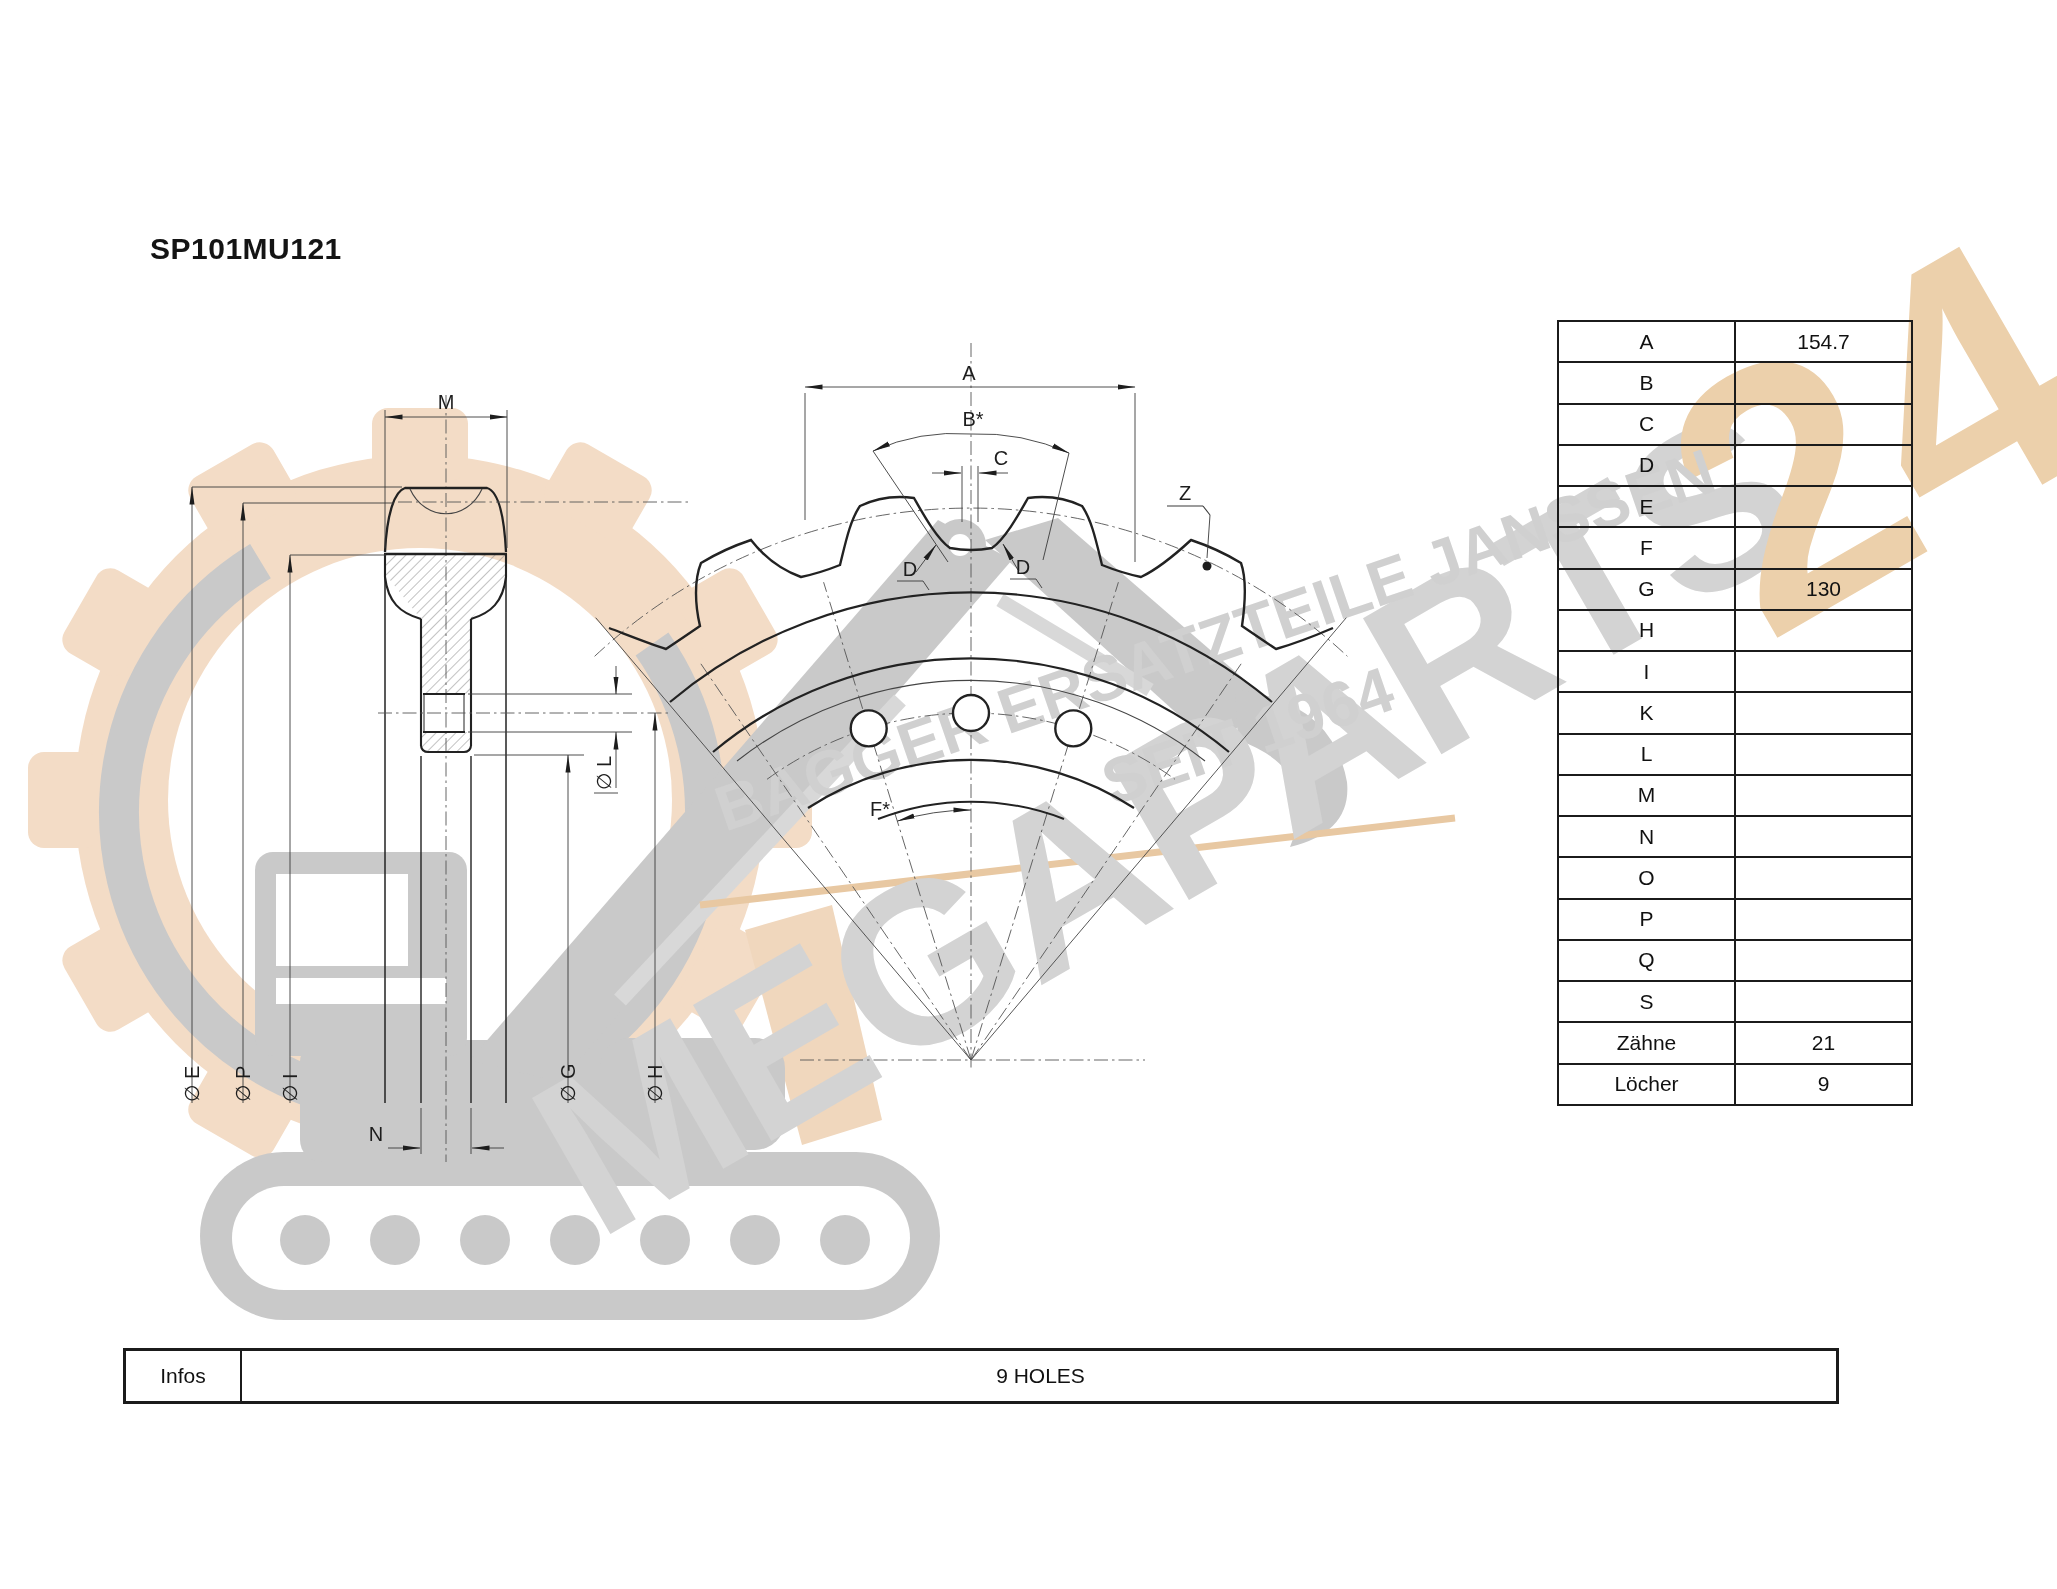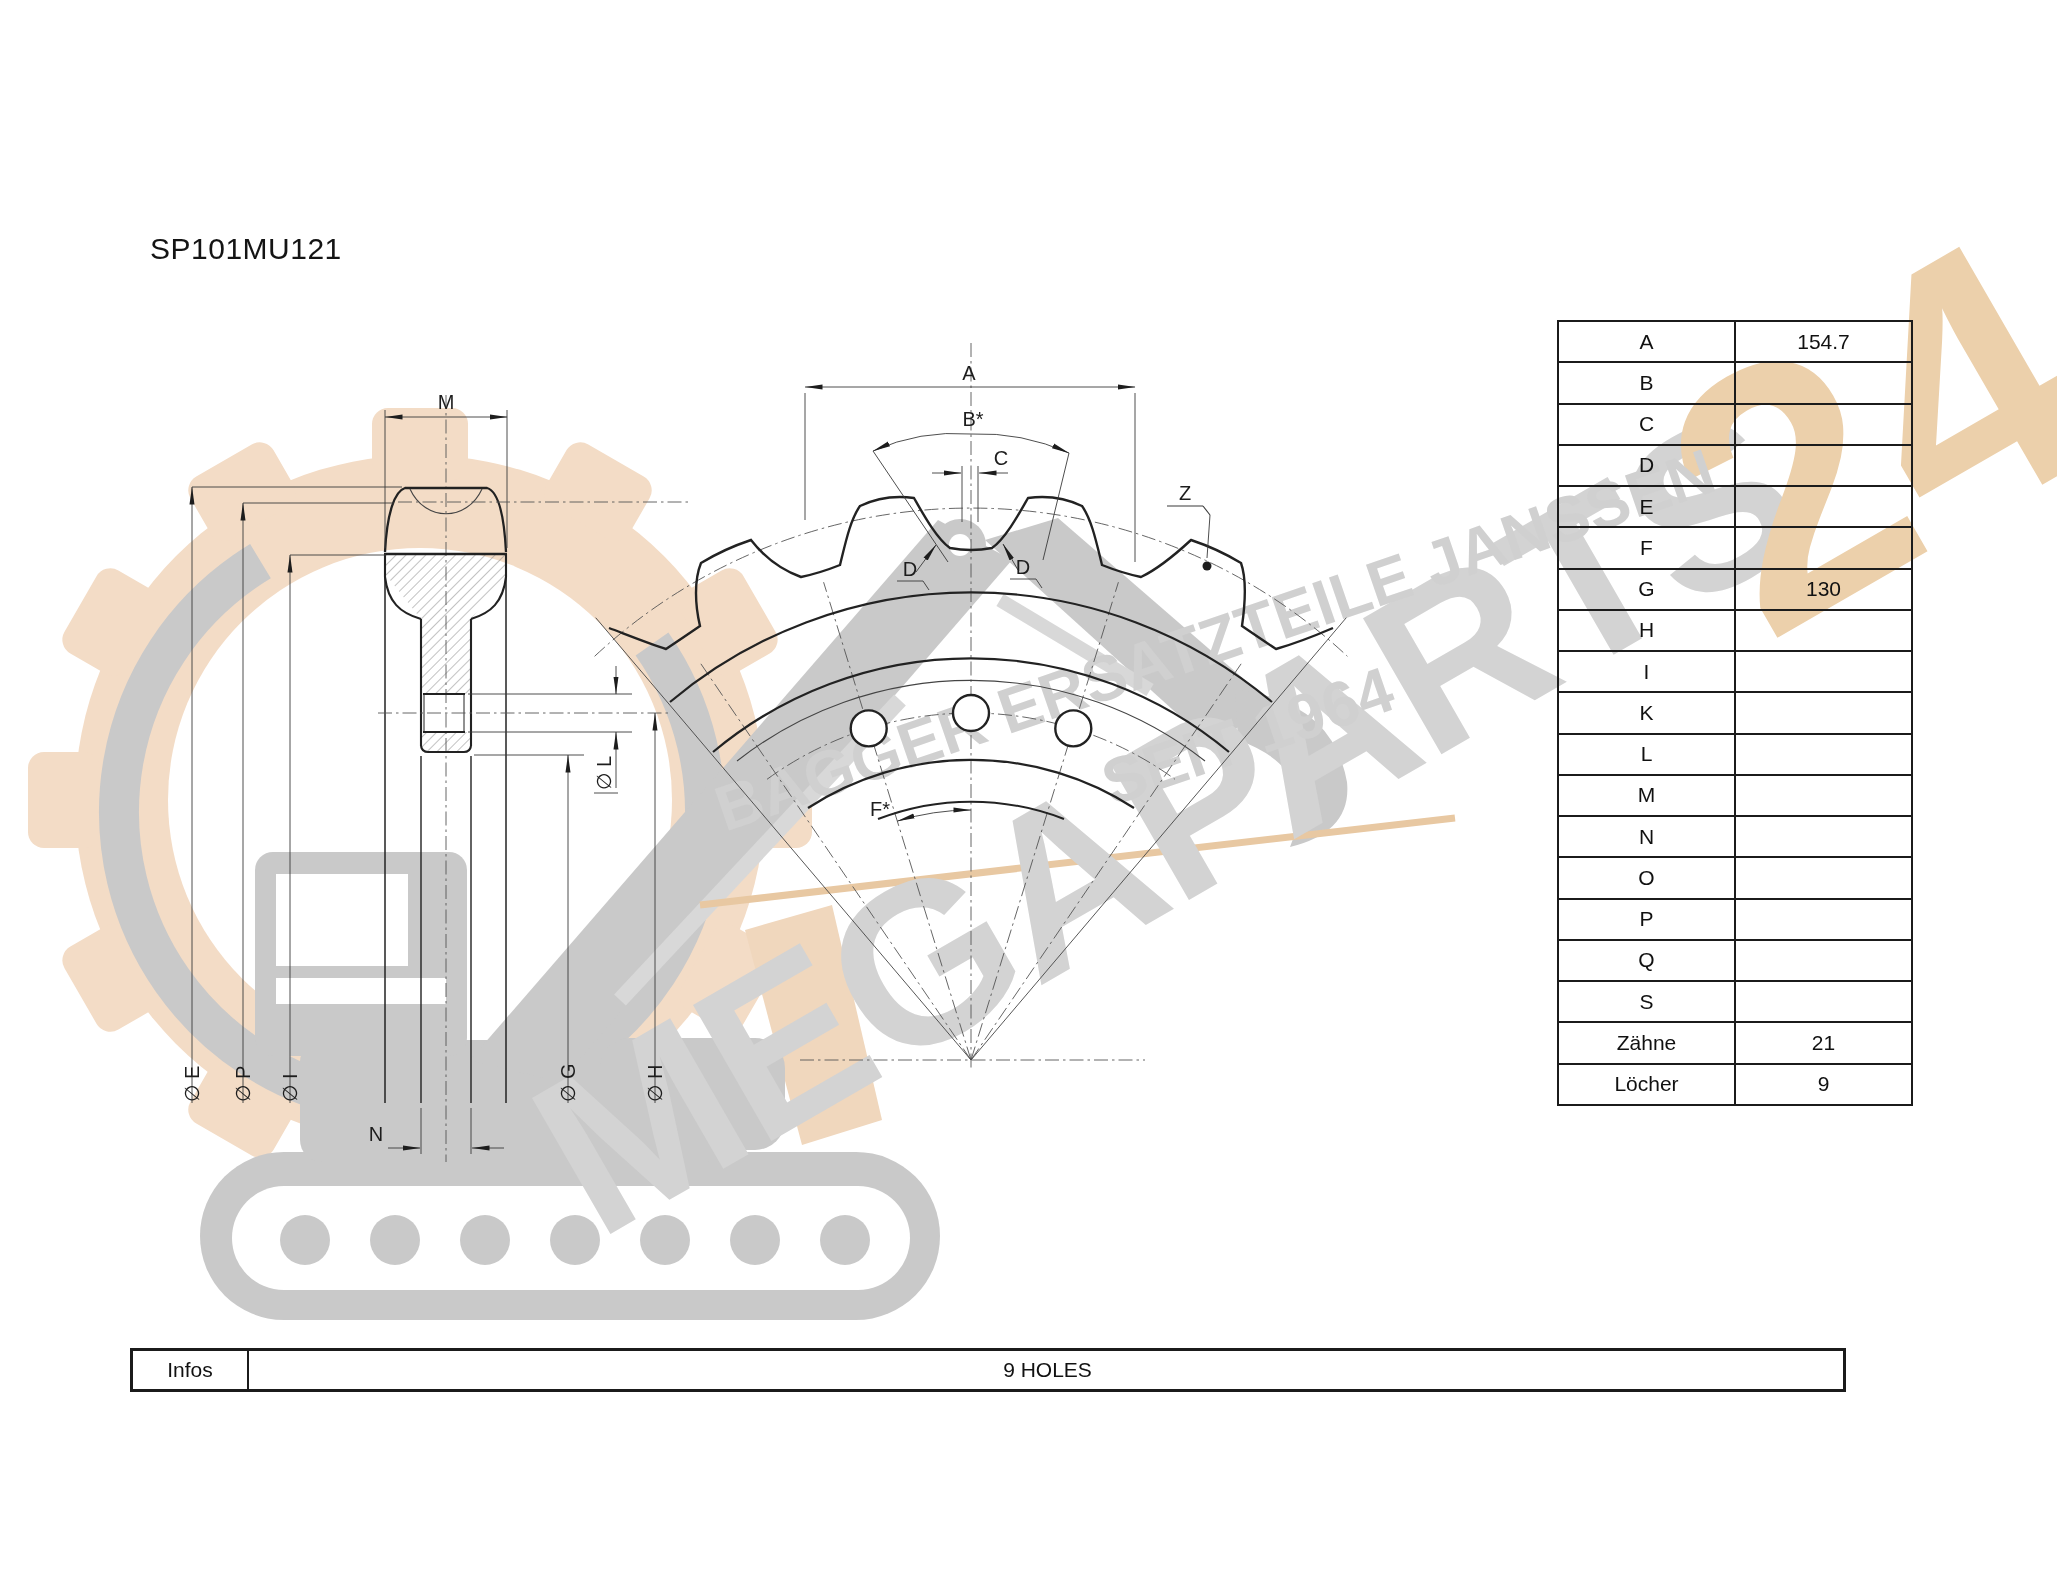--- a/index.html
+++ b/index.html
@@ -1,25 +1,25 @@
 <!DOCTYPE html>
 <html><head>
 <meta charset="utf-8">
 <style>
   html,body{margin:0;padding:0;background:#fff;}
   #page{position:relative;width:2057px;height:1589px;background:#ffffff;overflow:hidden;
         font-family:"Liberation Sans",sans-serif;color:#161616;}
   #dwg{position:absolute;left:0;top:0;}
-  .title{position:absolute;left:150px;top:232px;font-size:30px;font-weight:400;
+  .title{position:absolute;left:150px;top:232px;font-size:30px;font-weight:700;
          letter-spacing:0.5px;color:#141414;}
   table.spec{position:absolute;left:1557px;top:320px;width:356px;height:786px;
              border-collapse:collapse;table-layout:fixed;background:transparent;}
   table.spec td{border:2px solid #1b1b1b;font-size:21px;text-align:center;
                 vertical-align:middle;padding:0;color:#111;}
-  table.info{position:absolute;left:130px;top:1348px;width:1716px;height:44px;
+  table.info{position:absolute;left:123px;top:1348px;width:1716px;height:56px;
              border-collapse:collapse;table-layout:fixed;background:transparent;}
   table.info td{border:3px solid #1b1b1b;font-size:21px;vertical-align:middle;color:#111;}
   table.info td.k{width:112px;text-align:center;border-right-width:2px;}
   table.info td.v{text-align:center;padding-left:4px;border-left-width:2px;}
   text{font-family:"Liberation Sans",sans-serif;}
   .dimtxt{font-size:20px;fill:#1d1d1d;}
   .wm{font-weight:700;}
 </style>
 </head>
 <body>

